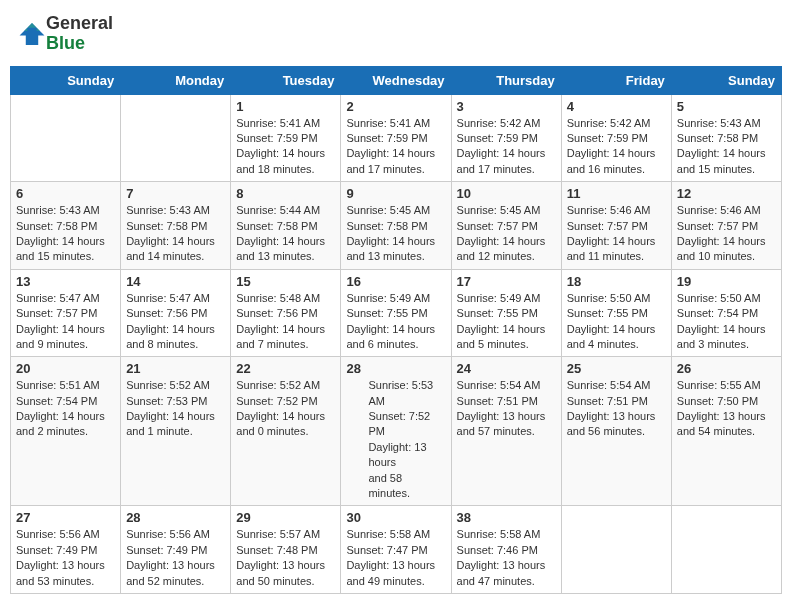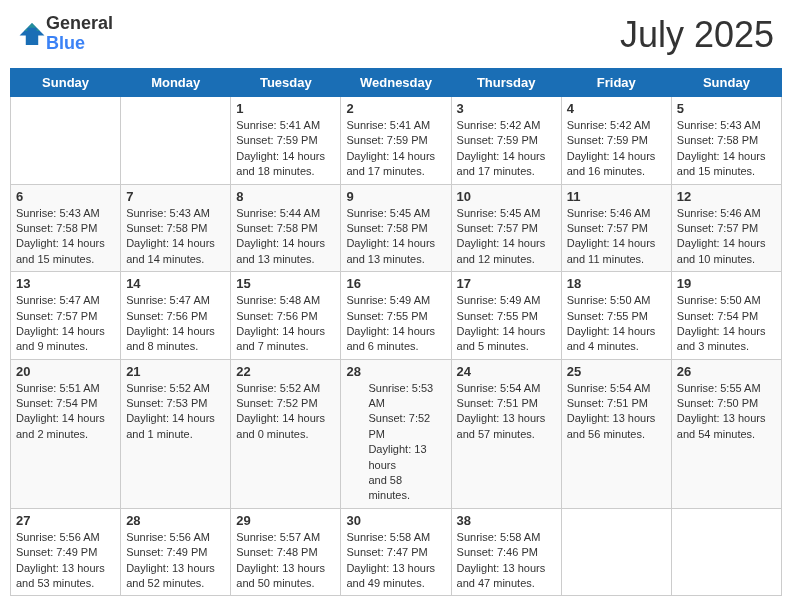--- a/index.html
+++ b/index.html
@@ -22,21 +22,21 @@
       align-items: center;
     }
     .logo-text {
       display: flex;
       flex-direction: column;
       font-size: 18px;
       font-weight: bold;
       line-height: 1.1;
     }
     .logo-general { color: #333; }
-    .logo-blue { color: #3b82f6; }
+    .logo-blue { color: #15803d; }
     .logo-icon {
       width: 28px;
       height: 28px;
     }
     .title-block {
       text-align: right;
     }
     .main-title {
       font-size: 36px;
       color: #333;
@@ -47,21 +47,21 @@
       color: #555;
     }
     .calendar {
       width: 100%;
       border-collapse: collapse;
       border: 1px solid #ccc;
     }
     .calendar th {
       background: #1a6eb5;
       color: #fff;
-      text-align: center;
+      text-align: right;
       padding: 6px 6px;
       font-size: 13px;
       font-weight: bold;
       border: 1px solid #1a6eb5;
     }
     .calendar td {
       vertical-align: top;
       border: 1px solid #ccc;
       padding: 4px 5px;
       width: calc(100% / 7);
@@ -94,21 +94,20 @@
     <svg class="logo-icon" viewBox="0 0 36 36">
       <polygon points="18,4 34,20 26,20 26,32 10,32 10,20 2,20" fill="#1a6eb5"></polygon>
       <polygon points="18,4 28,14 24,14 24,10 12,10 12,14 8,14" fill="#2a9d8f" opacity="0.7"></polygon>
     </svg>
     <div class="logo-text">
       <span class="logo-general">General</span>
       <span class="logo-blue">Blue</span>
     </div>
   </div>
   <div class="title-block">
-    <div class="main-title">July 2025</div>
   </div>
 </div>
 
 <table class="calendar">
   <thead>
     <tr>
     <th>Sunday</th>
         <th>Monday</th>
         <th>Tuesday</th>
         <th>Wednesday</th>

